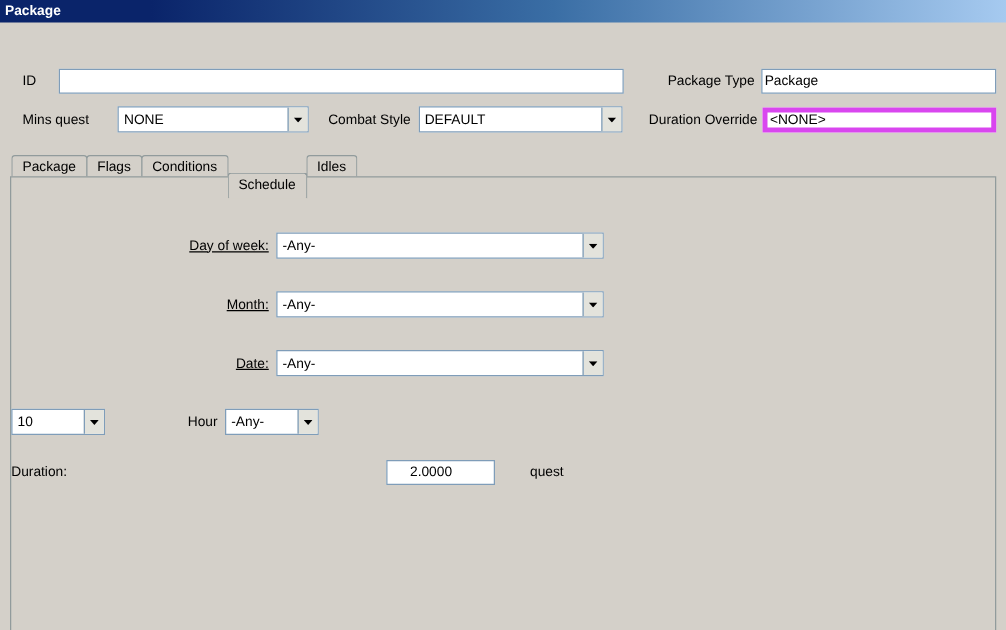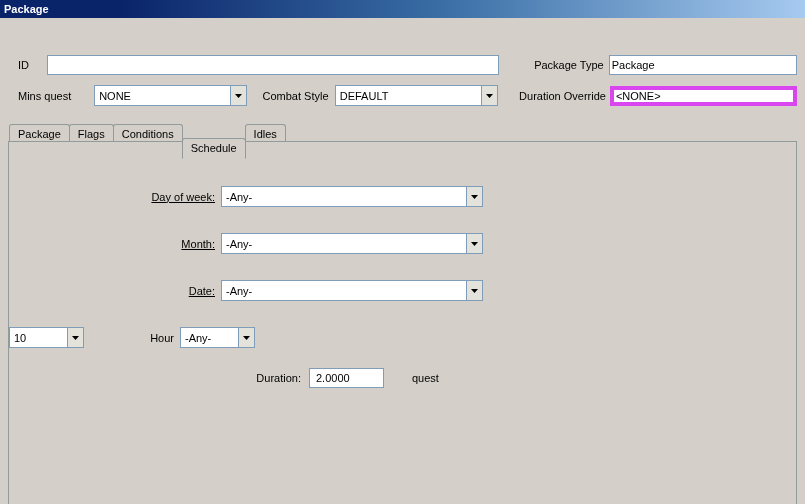--- a/index.html
+++ b/index.html
@@ -146,30 +146,29 @@
     padding-right: 6px;
     text-decoration: underline;
   }
   .wide-combo { width: 262px; }
   .hour-combo { width: 75px; justify-content: flex-end; }
   .mins-label { width: 70px; text-align: right; padding-right: 6px; margin-left: 26px; }
   .mins-combo { width: 75px; }
   .dur-row { margin-top: -6px; }
   .dur-label {
     width: 300px;
-    text-align: right;
     padding-right: 8px;
   }
   .dur-input {
-    width: 75px;
-    height: 20px;
-    border: 1px solid #7f9db9;
-    background: #fff;
-    font: inherit;
-    padding: 1px 6px;
+    width: 87px;
+    height: 20px;
+    border: 1px solid #7f9db9;
+    background: #fff;
+    font: inherit;
+    padding: 1px 18px;
   }
   .hours-suffix { margin-left: 28px; }
 </style>
 </head>
 <body>
 
 <div class="titlebar">
   <span>Package</span>
 </div>
 

